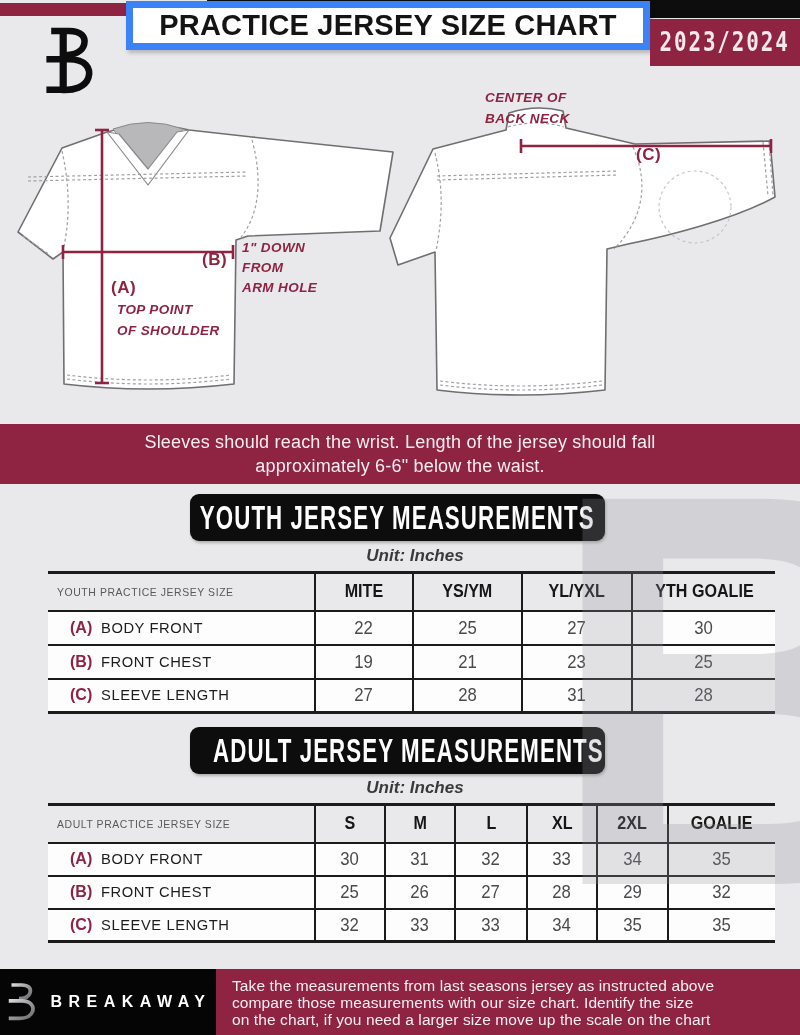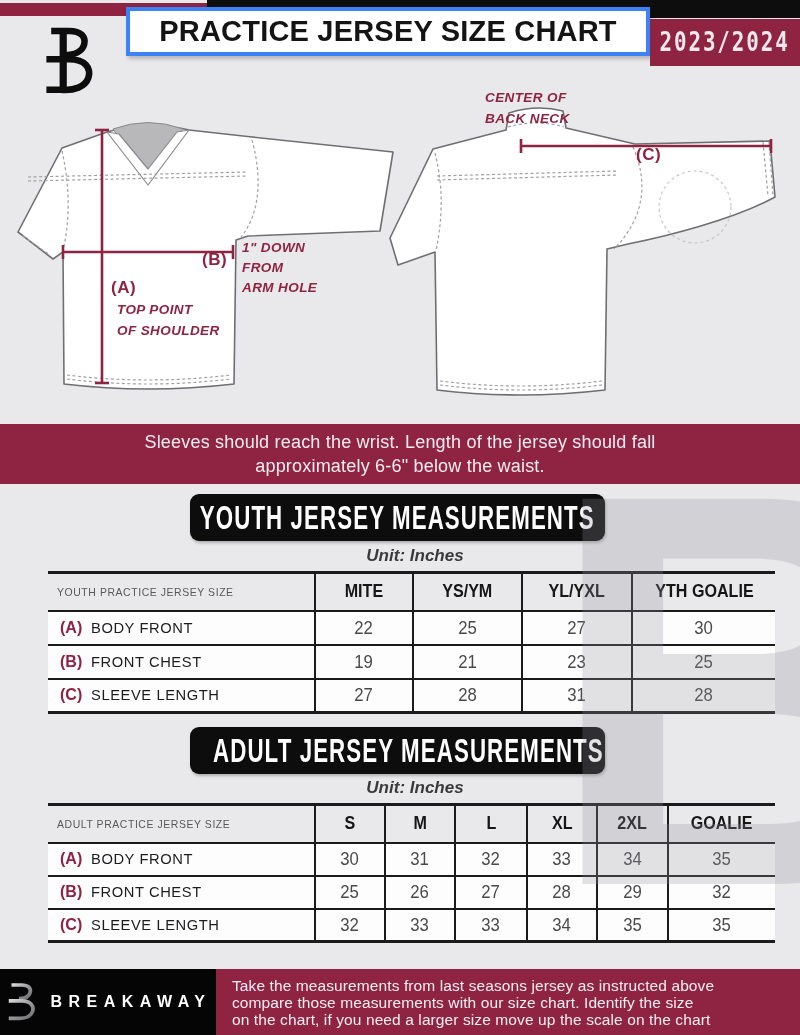--- a/index.html
+++ b/index.html
@@ -11,21 +11,21 @@
   }
   *{margin:0;padding:0;box-sizing:border-box;}
   html,body{background:#cfcfd2;}
   body{font-family:"Liberation Sans",sans-serif;}
   .page{position:relative;width:800px;height:1035px;background:var(--bg);overflow:hidden;margin:0 auto;}
 
   
   .top-maroon-stripe{position:absolute;left:0;top:3px;width:207px;height:13px;background:var(--maroon);z-index:3;}
   .top-black-bar{position:absolute;left:207px;top:0;width:593px;height:18px;background:var(--ink);z-index:3;}
   .logo-box{position:absolute;left:38px;top:24px;width:60px;height:74px;z-index:4;}
-  .title-box{position:absolute;left:126px;top:7px;width:524px;height:49px;background:#fff;border:4px solid #3b82f6;
+  .title-box{position:absolute;left:126px;top:1px;width:524px;height:49px;background:#fff;border:7px solid #3b82f6;
              box-shadow:2px 3px 4px rgba(0,0,0,.22);display:flex;align-items:center;justify-content:center;z-index:4;}
   .page-title{font-size:29px;font-weight:700;color:#141414;letter-spacing:.2px;white-space:nowrap;
               display:inline-block;transform:scaleY(1.04);}
   .season-badge{position:absolute;left:650px;top:19px;width:150px;height:47px;background:var(--maroon);
                 display:flex;align-items:center;justify-content:center;z-index:4;}
   .season-label{font-family:"DejaVu Sans Mono",monospace;font-weight:700;font-size:22px;color:#f3e9ec;
                 letter-spacing:2px;display:inline-block;transform:scale(.95,1.18);white-space:nowrap;}
 
   
   .diagram-svg{position:absolute;left:0;top:85px;z-index:2;}
@@ -65,21 +65,21 @@
   .size-table tr:last-child{border-bottom:none;}
   .size-table td{border-left:2px solid var(--line);text-align:center;vertical-align:middle;}
   .size-table td:first-child{border-left:none;text-align:left;}
   .size-table tr.head{height:38px;}
   #youth-table tr.body-row{height:34px;background:#fdfdfe;}
   #adult-table tr.body-row{height:33px;background:#fdfdfe;}
   .col-header{font-size:11px;color:#58585a;letter-spacing:.6px;padding-left:9px;}
   .col-header span{display:inline-block;transform:scaleX(.95);transform-origin:left;white-space:nowrap;}
   .size-header{font-weight:700;color:#161616;font-size:17.5px;}
   .size-header span{display:inline-block;transform:scaleX(.92);}
-  .row-label-cell{padding-left:12px;white-space:nowrap;}
+  .row-label-cell{padding-left:22px;white-space:nowrap;}
   .row-letter{color:var(--maroon);font-weight:800;font-size:16px;margin-right:9px;}
   .row-label{color:#1d1d1f;font-size:15.5px;letter-spacing:.6px;display:inline-block;transform:scaleX(.95);transform-origin:left;}
   .value-cell span{display:inline-block;transform:scaleX(.88);font-size:19px;color:#4a4a4c;}
 
   
   .watermark-b{position:absolute;left:545px;top:410px;font-size:560px;line-height:1;font-weight:700;
                color:rgba(148,148,155,.26);z-index:5;pointer-events:none;user-select:none;}
 
   
   .footer-logo-box{position:absolute;left:0;top:969px;width:216px;height:66px;background:#050505;z-index:6;

